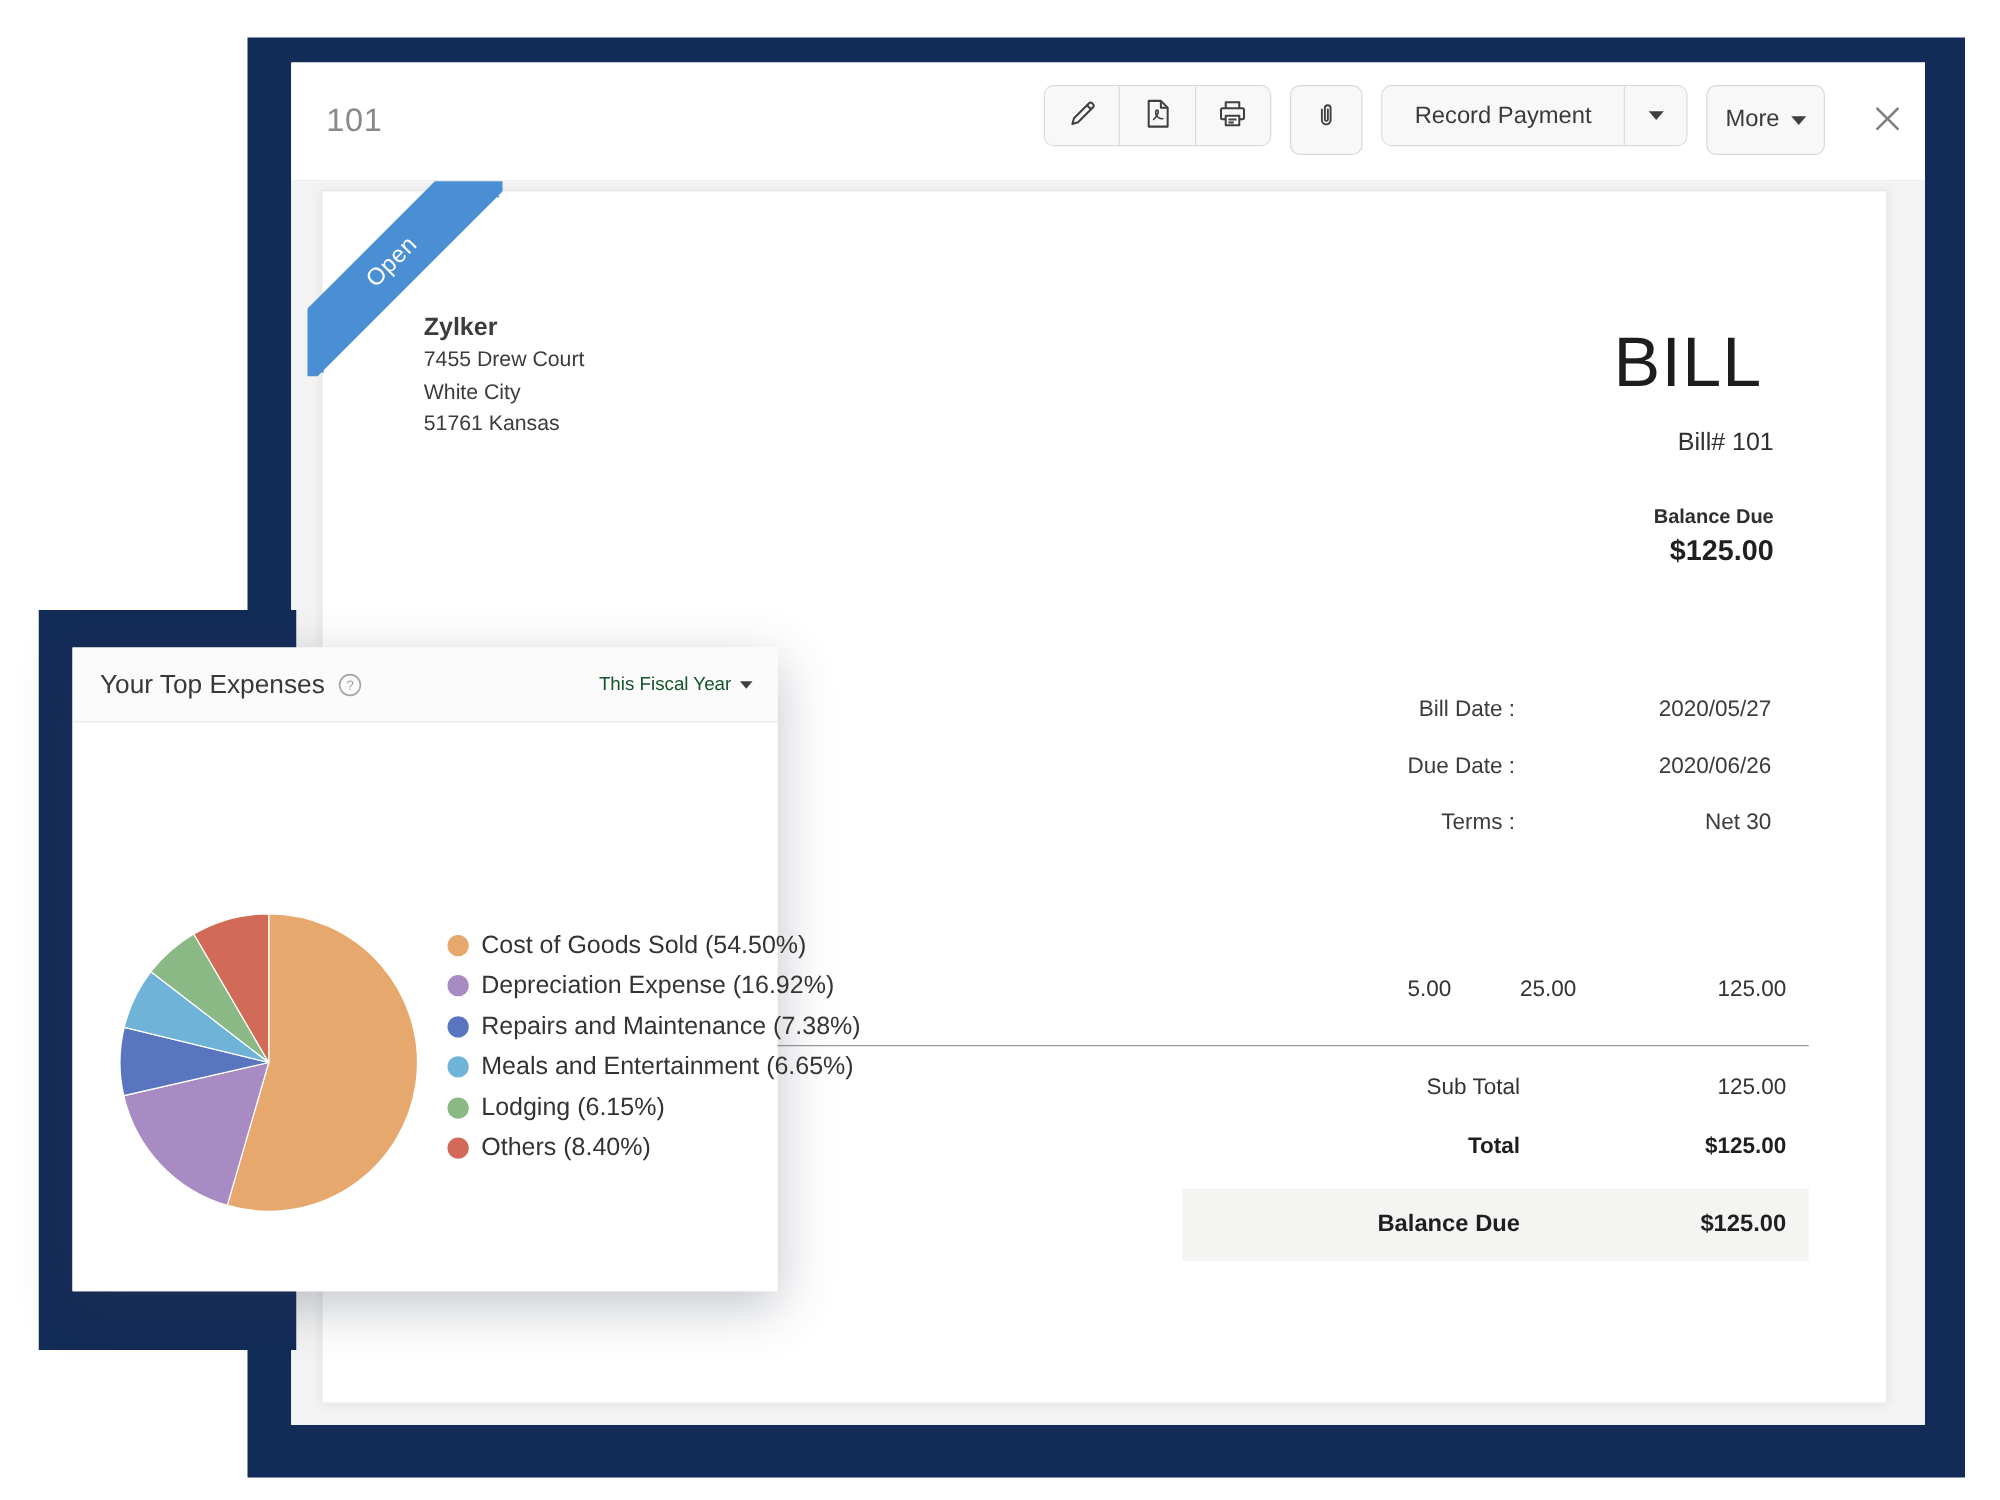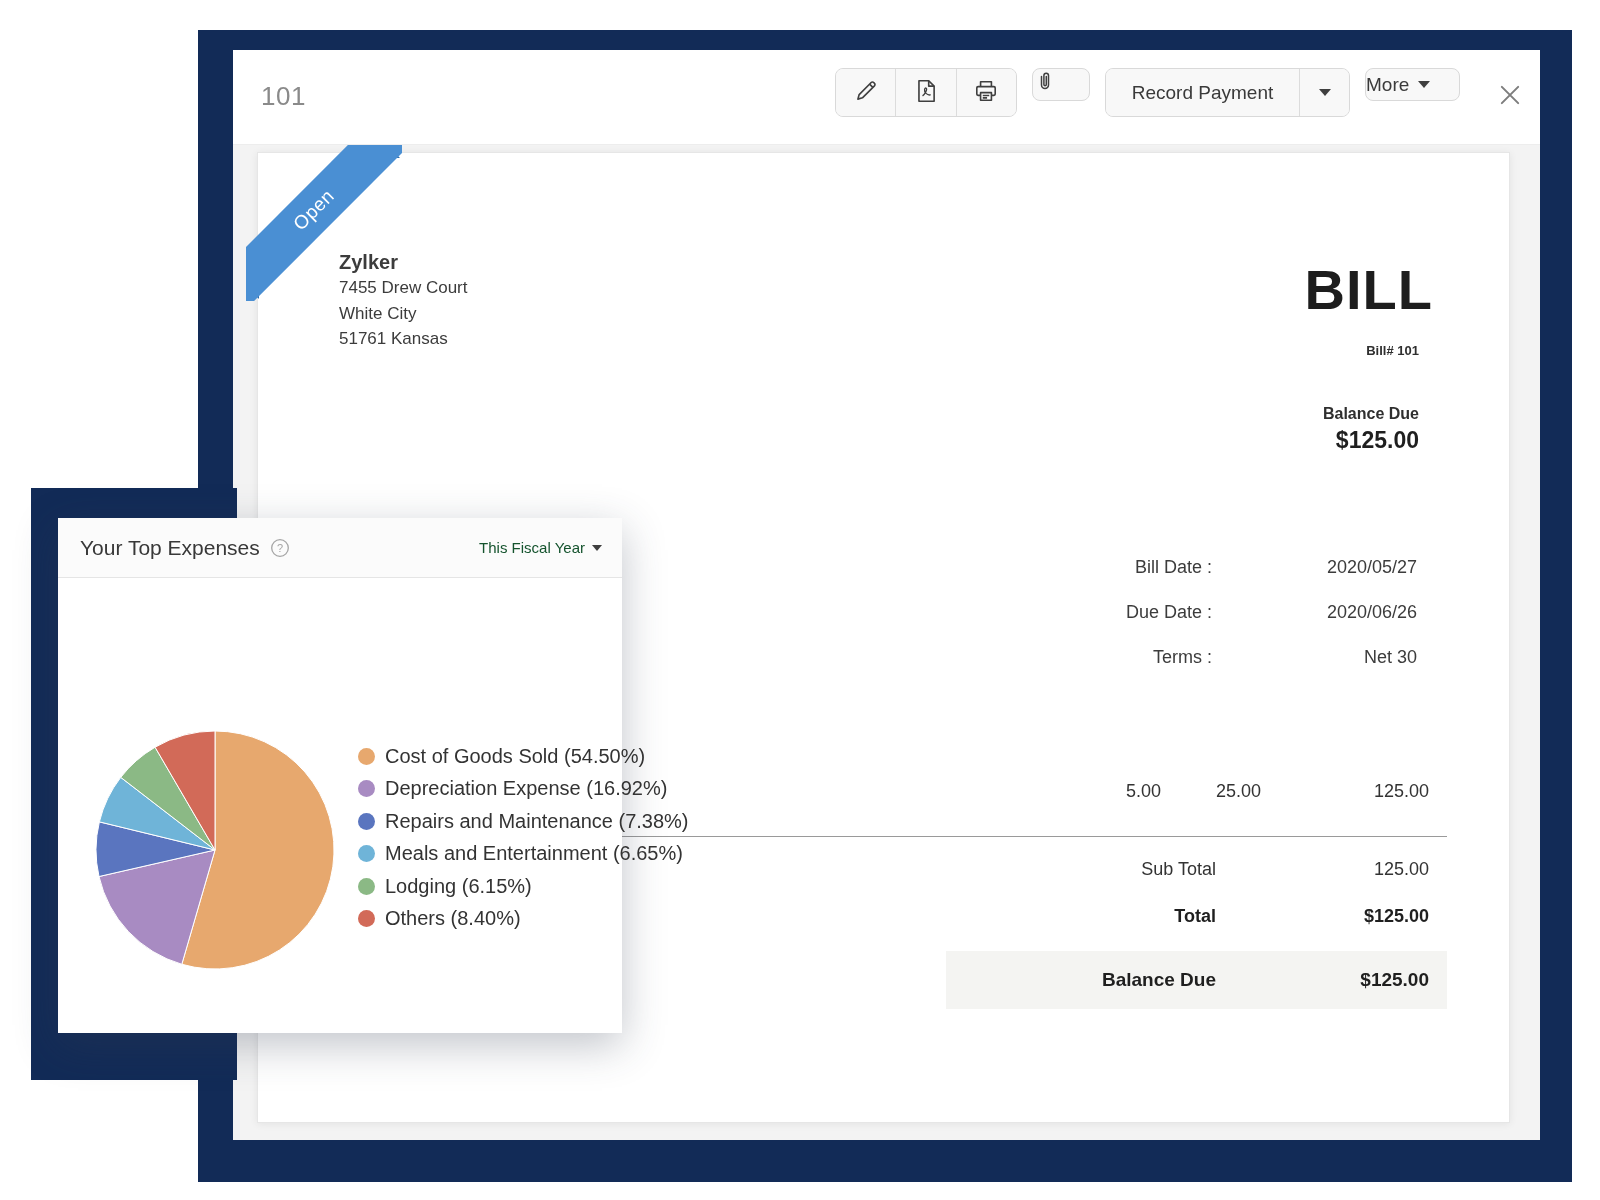--- a/index.html
+++ b/index.html
@@ -10,22 +10,22 @@
   .main-frame{position:absolute;left:198px;top:30px;width:1374px;height:1152px;background:#122b57;}
   .window{position:absolute;left:35px;top:20px;width:1307px;height:1090px;background:#ffffff;}
   .win-header{position:absolute;left:0;top:0;width:100%;height:95px;background:#fff;border-bottom:1px solid #ededed;}
   .win-title{position:absolute;left:28px;top:31px;font-size:26px;color:#8a8a8a;letter-spacing:0.5px;}
 
   button{background:none;border:none;padding:0;margin:0;cursor:pointer;}
   .btn-group{position:absolute;left:602px;top:18px;width:182px;height:49px;display:flex;
              background:#f8f8f8;border:1px solid #d9d9d9;border-radius:8px;overflow:hidden;}
   .grp-btn{flex:1;display:flex;align-items:center;justify-content:center;background:#f8f8f8;}
   .grp-btn + .grp-btn{border-left:1px solid #dcdcdc;}
-  .tool-btn{position:absolute;top:18px;height:33px;background:#f8f8f8;border:1px solid #d9d9d9;border-radius:8px;
-            display:flex;align-items:center;justify-content:flex-start;font-size:19px;color:#3a3a3a;}
+  .tool-btn{position:absolute;top:18px;height:56px;background:#f8f8f8;border:1px solid #d9d9d9;border-radius:8px;
+            display:flex;align-items:center;justify-content:center;font-size:19px;color:#3a3a3a;}
   .clip-btn{left:799px;width:58px;}
   .more-btn{left:1132px;width:95px;gap:9px;}
   .split-btn{position:absolute;left:872px;top:18px;width:245px;height:49px;display:flex;
              background:#f8f8f8;border:1px solid #d9d9d9;border-radius:8px;overflow:hidden;}
   .split-main{flex:1;font-size:19px;color:#3a3a3a;background:#f8f8f8;}
   .split-caret{width:50px;border-left:1px solid #dcdcdc;display:flex;align-items:center;justify-content:center;background:#f8f8f8;}
   .caret{width:0;height:0;border-left:6px solid transparent;border-right:6px solid transparent;border-top:7px solid #3f3f3f;display:inline-block;}
   .caret.small{border-left-width:5px;border-right-width:5px;border-top-width:6px;margin-left:7px;}
   .close-x{position:absolute;left:1263px;top:31px;width:28px;height:28px;display:flex;align-items:center;justify-content:center;cursor:pointer;}
 
@@ -43,22 +43,22 @@
   .ribbon-band{position:absolute;left:-52px;top:43px;width:240px;height:44px;background:#4a8fd3;
                transform:rotate(-45deg);display:flex;align-items:center;justify-content:center;
                color:#fff;font-size:19px;letter-spacing:0.5px;}
 
   
   .vendor{position:absolute;left:81px;top:98px;color:#3c3c3c;}
   .vendor-name{font-size:20px;font-weight:bold;margin-bottom:1px;}
   .vendor-line{font-size:17px;line-height:25.5px;}
 
   
-  .doc-title{position:absolute;right:76px;top:104px;font-size:56px;font-weight:700;color:#1d1d1d;letter-spacing:1px;}
-  .doc-number{position:absolute;right:90px;top:190px;font-size:13px;font-weight:bold;color:#2f2f2f;}
+  .doc-title{position:absolute;right:99px;top:104px;font-size:56px;font-weight:400;color:#1d1d1d;letter-spacing:1px;}
+  .doc-number{position:absolute;right:90px;top:190px;font-size:20px;font-weight:normal;color:#2f2f2f;}
   .bd-label{position:absolute;right:90px;top:252px;font-size:16px;font-weight:bold;color:#2f2f2f;}
   .bd-amount{position:absolute;right:90px;top:274px;font-size:23px;font-weight:bold;color:#1f1f1f;}
 
   .meta-row{position:absolute;right:92px;width:440px;height:24px;font-size:18px;color:#3c3c3c;}
   .meta-label{position:absolute;right:205px;white-space:nowrap;}
   .meta-value{position:absolute;right:0;white-space:nowrap;}
 
   
   .items-head{position:absolute;left:60px;right:62px;top:563px;height:50px;background:#3d3d3d;}
   .items-head span{position:absolute;top:0;line-height:50px;color:#fff;font-size:17px;}

